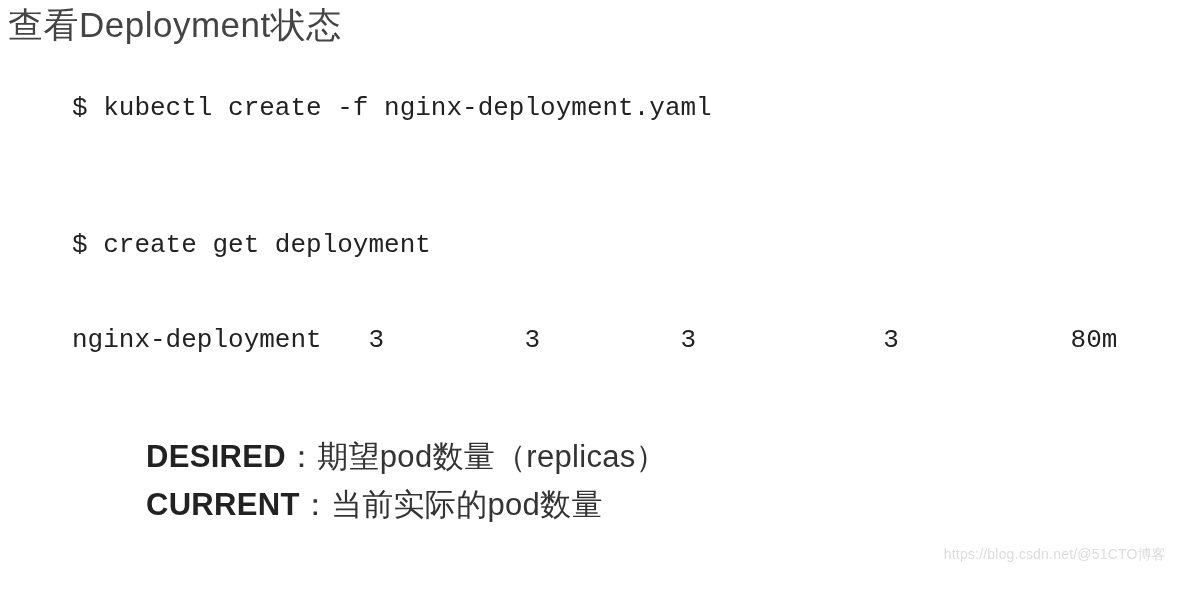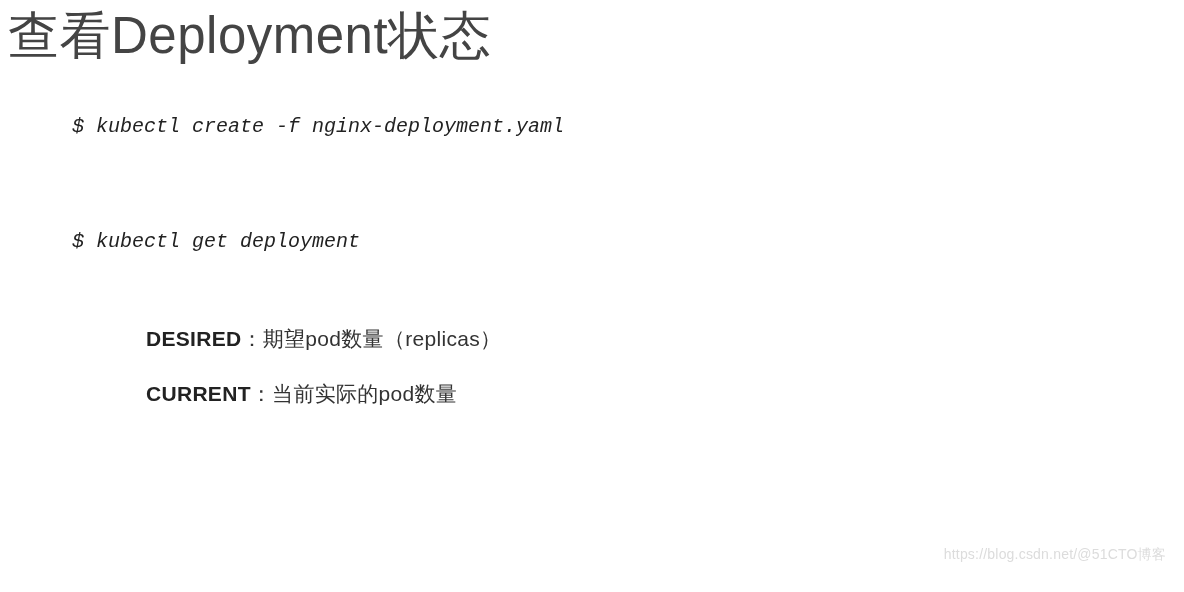--- a/index.html
+++ b/index.html
@@ -9,51 +9,49 @@
     }
     body {
       width: 1184px;
       height: 592px;
       background: #ffffff;
       font-family: -apple-system, BlinkMacSystemFont, "Helvetica Neue", Arial, sans-serif;
       position: relative;
       overflow: hidden;
     }
     .page-title {
-      font-size: 51px;
+      font-size: 35px;
       font-weight: 400;
       color: #444;
       padding: 2px 0 0 8px;
       letter-spacing: 0.5px;
     }
     .code-block {
       font-family: "Menlo", "Consolas", "Courier New", monospace;
-      font-size: 20px;
+      font-size: 26px;
       color: #222;
       padding-left: 72px;
       white-space: pre;
       line-height: 1.22;
-      font-style: italic;
     }
     .cmd1 {
       margin-top: 44px;
     }
     .cmd2 {
       margin-top: 42px;
     }
     .definitions {
       padding-left: 146px;
       margin-top: 44px;
     }
     .def-line {
-      font-size: 21px;
+      font-size: 31px;
       color: #333;
       line-height: 1.56;
       letter-spacing: 0.3px;
-      margin-top: 22px;
     }
     .def-label {
       font-weight: 700;
       color: #222;
     }
     .watermark {
       position: absolute;
       right: 18px;
       bottom: 28px;
       font-size: 14px;
@@ -63,21 +61,22 @@
     }
   </style>
 </head>
 <body>
 
 <h1 class="page-title">查看Deployment状态</h1>
 
 <div class="code-block cmd1">$ kubectl create -f nginx-deployment.yaml</div>
 
 <div class="code-block cmd2">
-  <div>$ kubectl get deployment</div>
+  <div>$ create get deployment</div>
+  <div>nginx-deployment   3         3         3            3           80m</div>
 </div>
 
 <div class="definitions">
   <div class="def-line">
     <span class="def-label">DESIRED</span><span>：</span><span>期望pod数量（replicas）</span>
   </div>
   <div class="def-line">
     <span class="def-label">CURRENT</span><span>：</span><span>当前实际的pod数量</span>
   </div>
 

